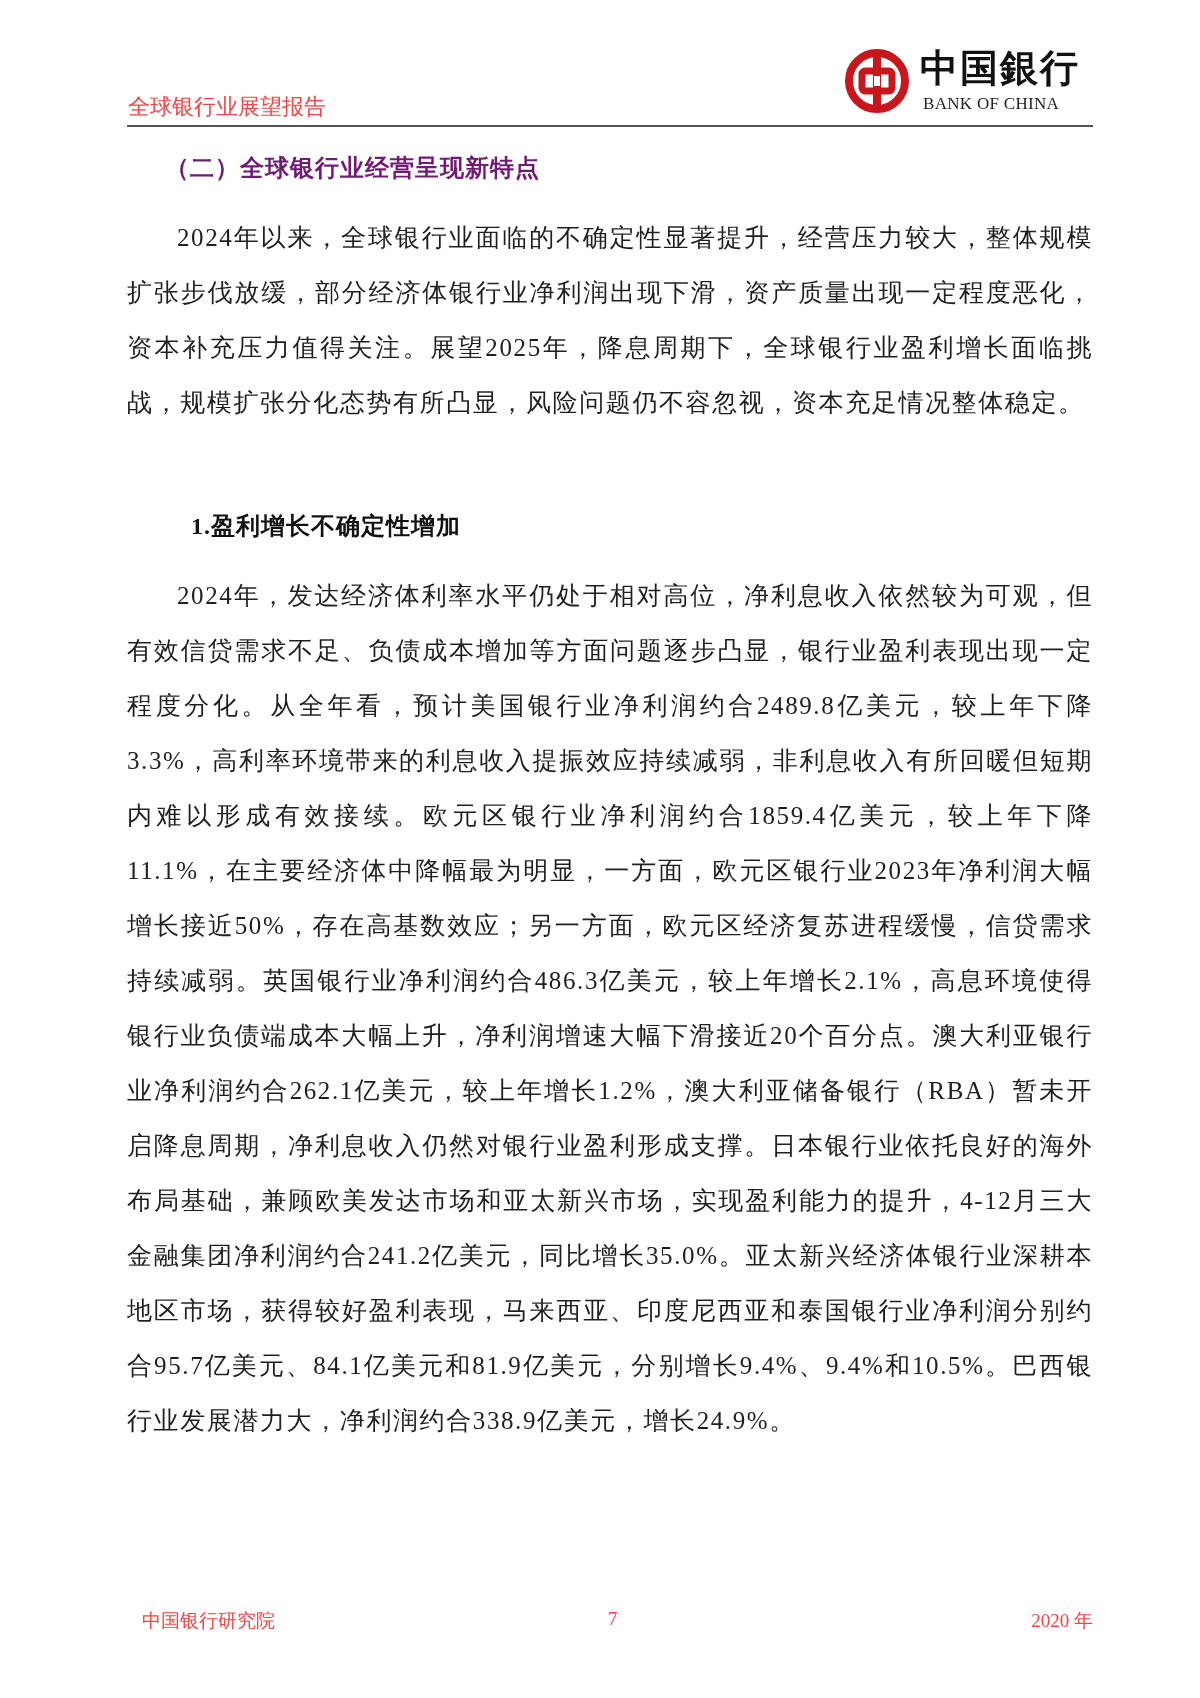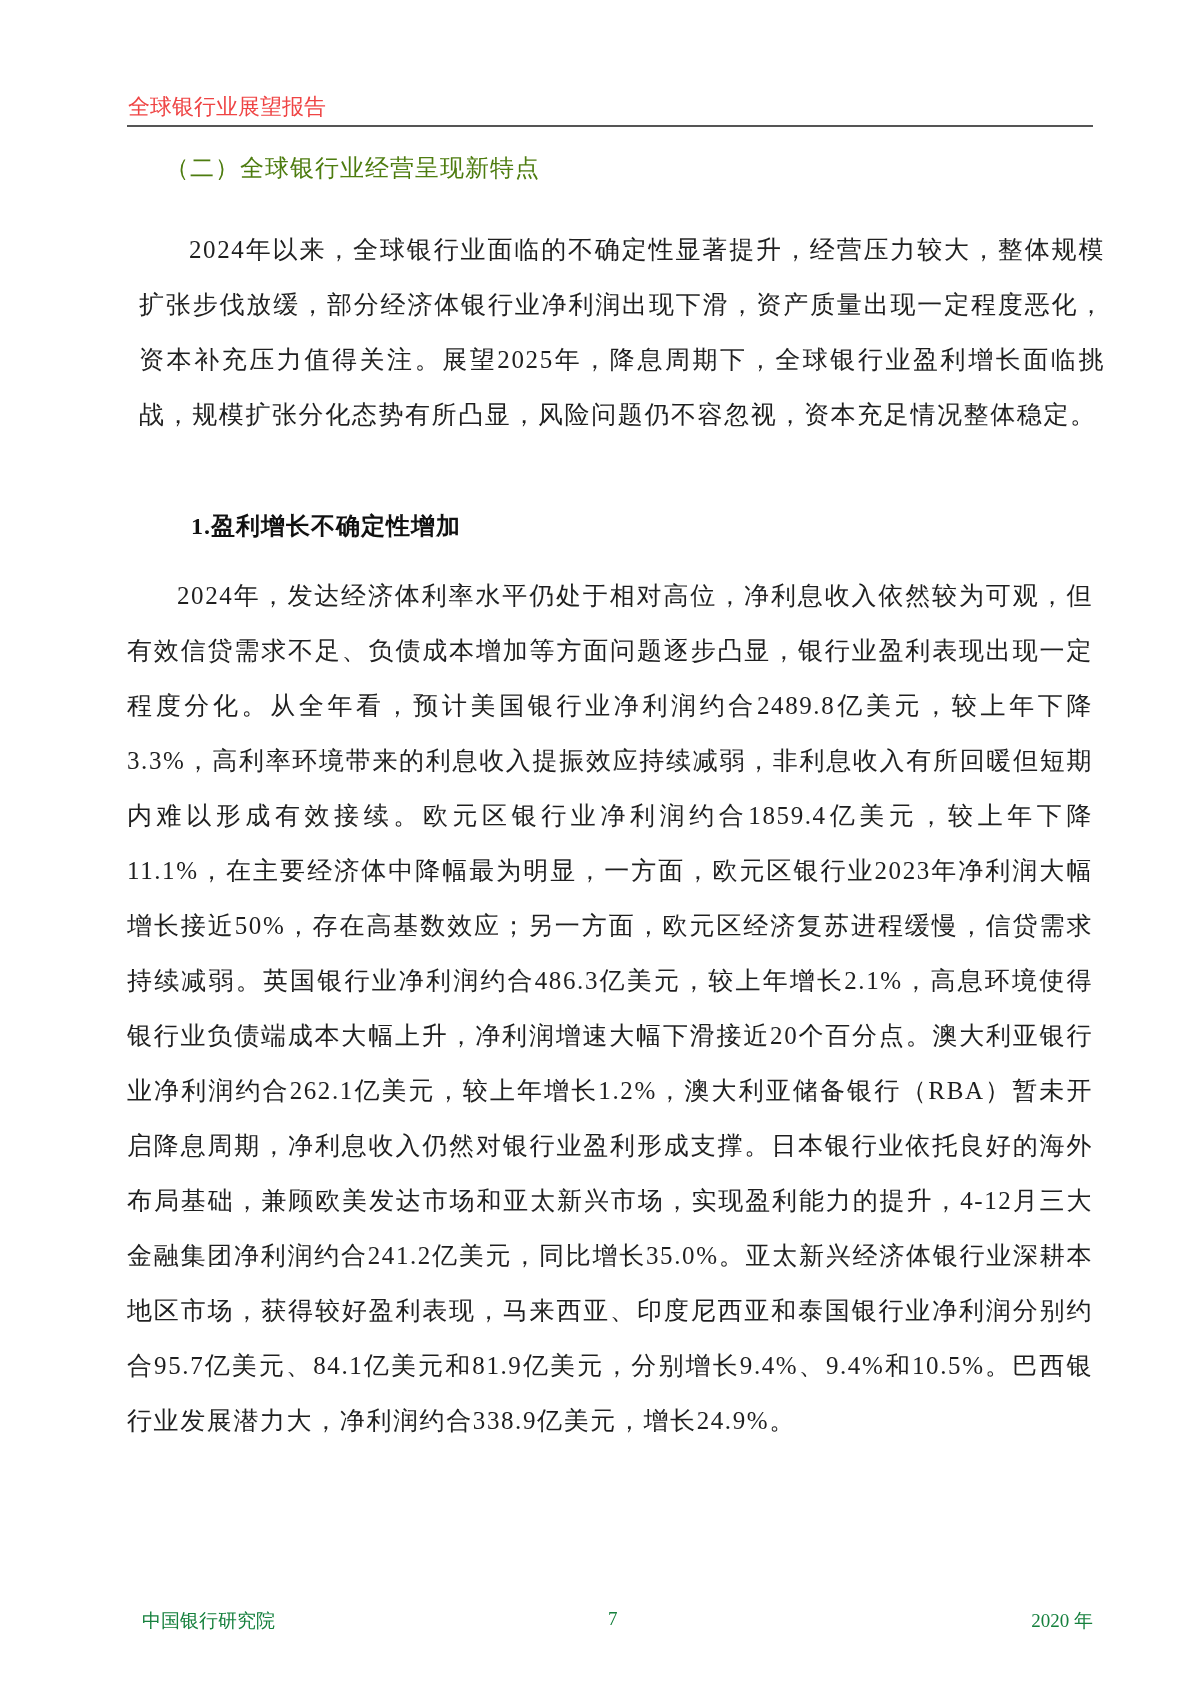--- a/index.html
+++ b/index.html
@@ -77,22 +77,22 @@
       position: absolute;
       left: 127px;
       top: 140px;
       width: 966px;
     }
     .section-heading {
       position: absolute;
       left: 38px;
       top: 12px;
       font-size: 24px;
-      font-weight: normal;
-      color: #4d7c0f;
+      font-weight: bold;
+      color: #701a75;
       letter-spacing: 1px;
     }
     .paragraph {
       position: absolute;
       left: 0;
       width: 966px;
       font-size: 25px;
       line-height: 55px;
       text-align: justify;
       text-indent: 50px;
@@ -111,37 +111,47 @@
       margin-left: 12px;
     }
     .para-2 { top: 428px; }
     .page-footer {
       position: absolute;
       left: 142px;
       top: 1608px;
       width: 951px;
       height: 30px;
       font-size: 19px;
-      color: #15803d;
+      color: #ef4444;
     }
     .footer-left { position: absolute; left: 0; top: 0; }
     .footer-center { position: absolute; left: 466px; top: 0; }
     .footer-right { position: absolute; right: 0; top: 0; }
   </style>
 </head>
 <body>
 
 <div class="page-header">
   <div class="header-title">全球银行业展望报告</div>
+  <div class="logo">
+    <svg class="logo-mark" viewBox="0 0 66 66" xmlns="http://www.w3.org/2000/svg">
+      <circle cx="33" cy="33" r="28" fill="none" stroke="#c8161d" stroke-width="8"></circle>
+      <rect x="29" y="3" width="8" height="60" fill="#c8161d"></rect>
+      <rect x="18" y="23" width="30" height="20" rx="3" fill="none" stroke="#c8161d" stroke-width="7"></rect>
+      <rect x="30" y="28" width="6" height="10" fill="#ffffff"></rect>
+    </svg>
+    <div class="logo-cn">中国銀行</div>
+    <div class="logo-en">BANK OF CHINA</div>
+  </div>
   <div class="header-rule"></div>
 </div>
 
 <div class="content">
   <div class="section-heading">（二）全球银行业经营呈现新特点</div>
-  <p class="paragraph para-1" style="margin:12px;">2024年以来，全球银行业面临的不确定性显著提升，经营压力较大，整体规模扩张步伐放缓，部分经济体银行业净利润出现下滑，资产质量出现一定程度恶化，资本补充压力值得关注。展望2025年，降息周期下，全球银行业盈利增长面临挑战，规模扩张分化态势有所凸显，风险问题仍不容忽视，资本充足情况整体稳定。</p>
+  <p class="paragraph para-1" style="margin:0;">2024年以来，全球银行业面临的不确定性显著提升，经营压力较大，整体规模扩张步伐放缓，部分经济体银行业净利润出现下滑，资产质量出现一定程度恶化，资本补充压力值得关注。展望2025年，降息周期下，全球银行业盈利增长面临挑战，规模扩张分化态势有所凸显，风险问题仍不容忽视，资本充足情况整体稳定。</p>
   <div class="sub-heading">1.盈利增长不确定性增加</div>
   <p class="paragraph para-2" style="margin:0;">2024年，发达经济体利率水平仍处于相对高位，净利息收入依然较为可观，但有效信贷需求不足、负债成本增加等方面问题逐步凸显，银行业盈利表现出现一定程度分化。从全年看，预计美国银行业净利润约合2489.8亿美元，较上年下降3.3%，高利率环境带来的利息收入提振效应持续减弱，非利息收入有所回暖但短期内难以形成有效接续。欧元区银行业净利润约合1859.4亿美元，较上年下降11.1%，在主要经济体中降幅最为明显，一方面，欧元区银行业2023年净利润大幅增长接近50%，存在高基数效应；另一方面，欧元区经济复苏进程缓慢，信贷需求持续减弱。英国银行业净利润约合486.3亿美元，较上年增长2.1%，高息环境使得银行业负债端成本大幅上升，净利润增速大幅下滑接近20个百分点。澳大利亚银行业净利润约合262.1亿美元，较上年增长1.2%，澳大利亚储备银行（RBA）暂未开启降息周期，净利息收入仍然对银行业盈利形成支撑。日本银行业依托良好的海外布局基础，兼顾欧美发达市场和亚太新兴市场，实现盈利能力的提升，4-12月三大金融集团净利润约合241.2亿美元，同比增长35.0%。亚太新兴经济体银行业深耕本地区市场，获得较好盈利表现，马来西亚、印度尼西亚和泰国银行业净利润分别约合95.7亿美元、84.1亿美元和81.9亿美元，分别增长9.4%、9.4%和10.5%。巴西银行业发展潜力大，净利润约合338.9亿美元，增长24.9%。</p>
 </div>
 
 <div class="page-footer">
   <span class="footer-left">中国银行研究院</span>
   <span class="footer-center">7</span>
   <span class="footer-right">2020 年</span>
 </div>
 

